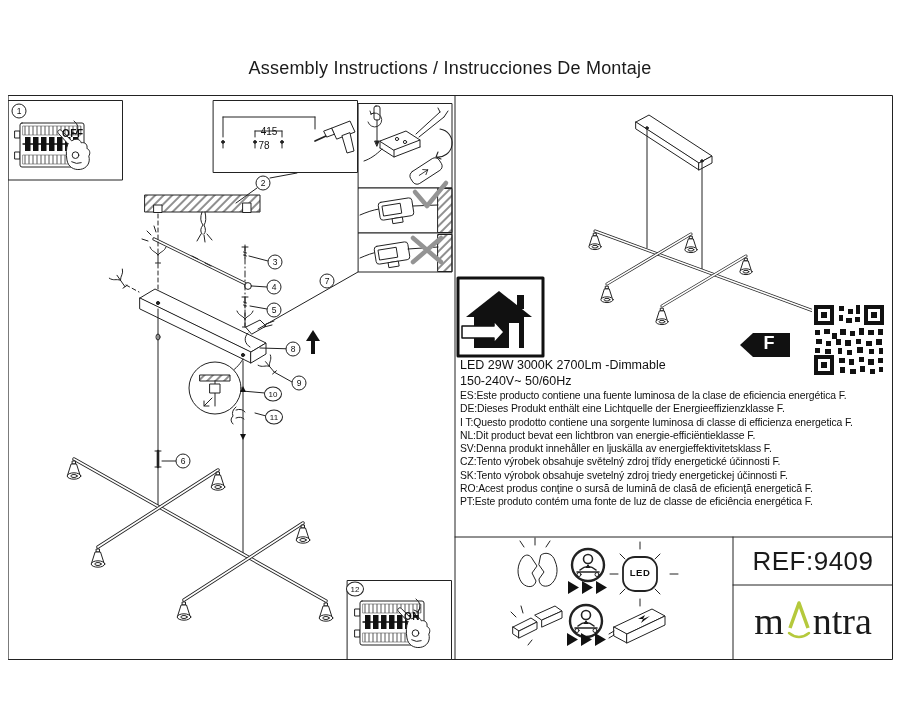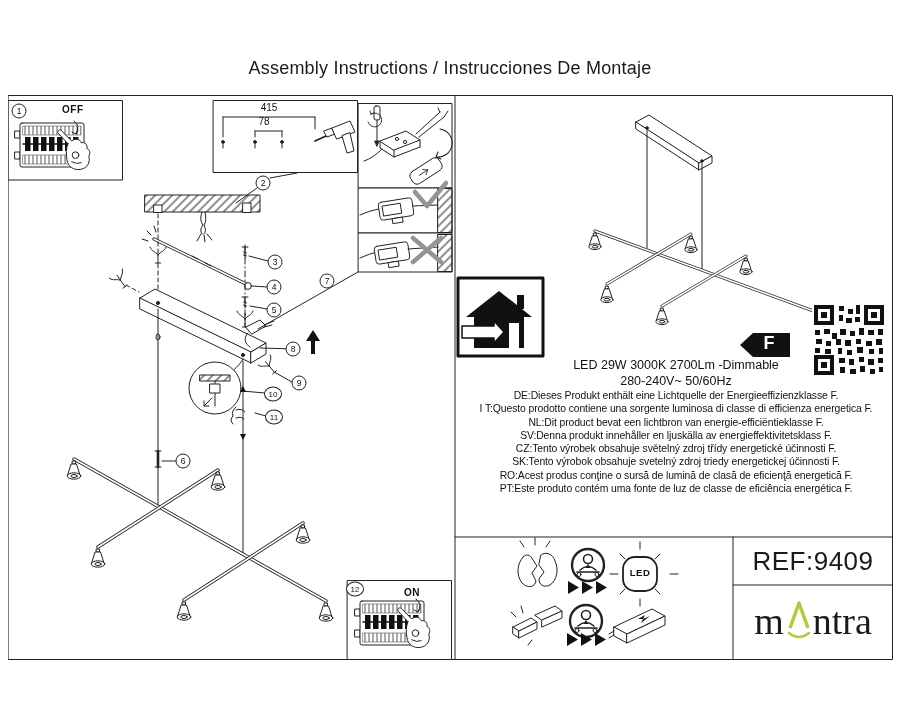--- a/index.html
+++ b/index.html
@@ -2,28 +2,28 @@
 <html><head>
 <meta charset="utf-8">
 <style>
   html,body{margin:0;padding:0;background:#fff;}
   .page{position:relative;width:900px;height:720px;background:#fff;overflow:hidden;
         font-family:"Liberation Sans",sans-serif;color:#111;}
   .title{position:absolute;left:0;top:58px;width:900px;text-align:center;
          font-size:18px;letter-spacing:.2px;color:#1a1a1a;}
   svg{position:absolute;left:8px;top:95px;}
   svg *{vector-effect:non-scaling-stroke;}
-  .ovl{position:absolute;white-space:nowrap;color:#111;}
+  .ovl{position:absolute;white-space:nowrap;color:#111;margin-top:24px;}
   .badge{position:absolute;width:13px;height:13px;border:1px solid #222;border-radius:50%;
          background:#fff;font-size:8.5px;line-height:13px;text-align:center;
          transform:translate(-50%,-50%);}
   .badge.wide{width:16px;font-size:8px;}
   .dim{font-size:10px;}
   .sw{font-size:10px;font-weight:bold;letter-spacing:.5px;}
-  .specs{position:absolute;left:460px;top:358px;width:432px;text-align:center;}
+  .specs{position:absolute;left:460px;top:358px;width:432px;}
   .spec-line{font-size:12.5px;line-height:15.5px;}
   .elang{font-size:10.4px;line-height:13.3px;height:13.3px;letter-spacing:-0.1px;}
   .f-letter{position:absolute;left:752px;top:333px;width:34px;text-align:center;
             font-size:18px;font-weight:bold;color:#fff;}
   .led-label{position:absolute;left:620px;top:567px;width:40px;text-align:center;
              font-size:9.5px;font-weight:bold;letter-spacing:.5px;}
   .ref{position:absolute;left:733px;top:546px;width:160px;text-align:center;
        font-size:26px;letter-spacing:.5px;color:#1a1a1a;}
   .logo{position:absolute;left:733px;top:588px;width:160px;height:66px;
         display:flex;align-items:center;justify-content:center;
@@ -421,21 +421,22 @@
 <div class="badge wide" style="left:274px;top:417px">11</div>
 <div class="badge wide" style="left:355px;top:589px">12</div>
 
 <div class="ovl sw" style="left:62px;top:104px">OFF</div>
 <div class="ovl sw" style="left:404px;top:587px">ON</div>
 <div class="ovl dim" style="left:244px;top:102px;width:50px;text-align:center">415</div>
 <div class="ovl dim" style="left:239px;top:116px;width:50px;text-align:center">78</div>
 
 <div class="specs">
   <div class="spec-line">LED 29W 3000K 2700Lm -Dimmable</div>
-  <div class="spec-line">280-240V~  50/60Hz</div>
+  <div class="spec-line">150-240V~  50/60Hz</div>
+  <div class="elang">ES:Este producto contiene una fuente luminosa de la clase de eficiencia energética F.</div>
   <div class="elang">DE:Dieses Produkt enthält eine Lichtquelle der Energieeffizienzklasse F.</div>
   <div class="elang">I T:Questo prodotto contiene una sorgente luminosa di classe di efficienza energetica F.</div>
   <div class="elang">NL:Dit product bevat een lichtbron van energie-efficiëntieklasse F.</div>
   <div class="elang">SV:Denna produkt innehåller en ljuskälla av energieffektivitetsklass F.</div>
   <div class="elang">CZ:Tento výrobek obsahuje světelný zdroj třídy energetické účinnosti F.</div>
   <div class="elang">SK:Tento výrobok obsahuje svetelný zdroj triedy energetickej účinnosti F.</div>
   <div class="elang">RO:Acest produs conţine o sursă de lumină de clasă de eficienţă energetică F.</div>
   <div class="elang">PT:Este produto contém uma fonte de luz de classe de eficiência energética F.</div>
 </div>
 

